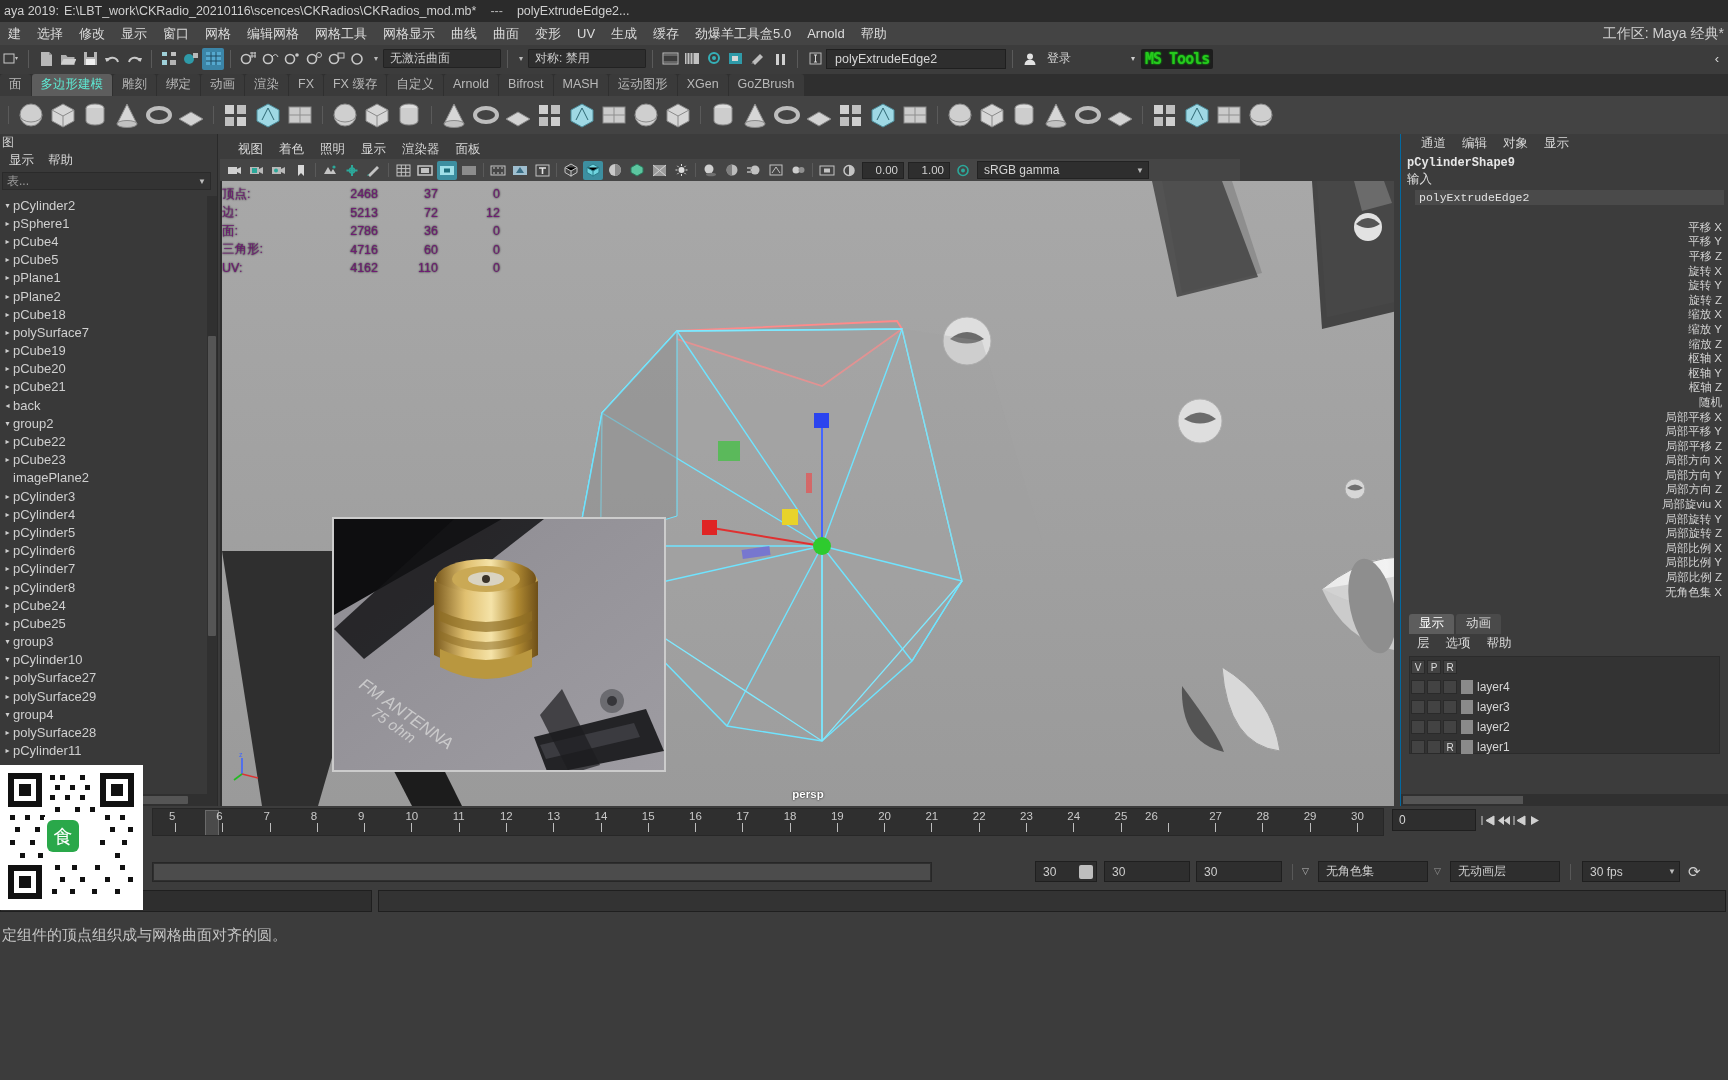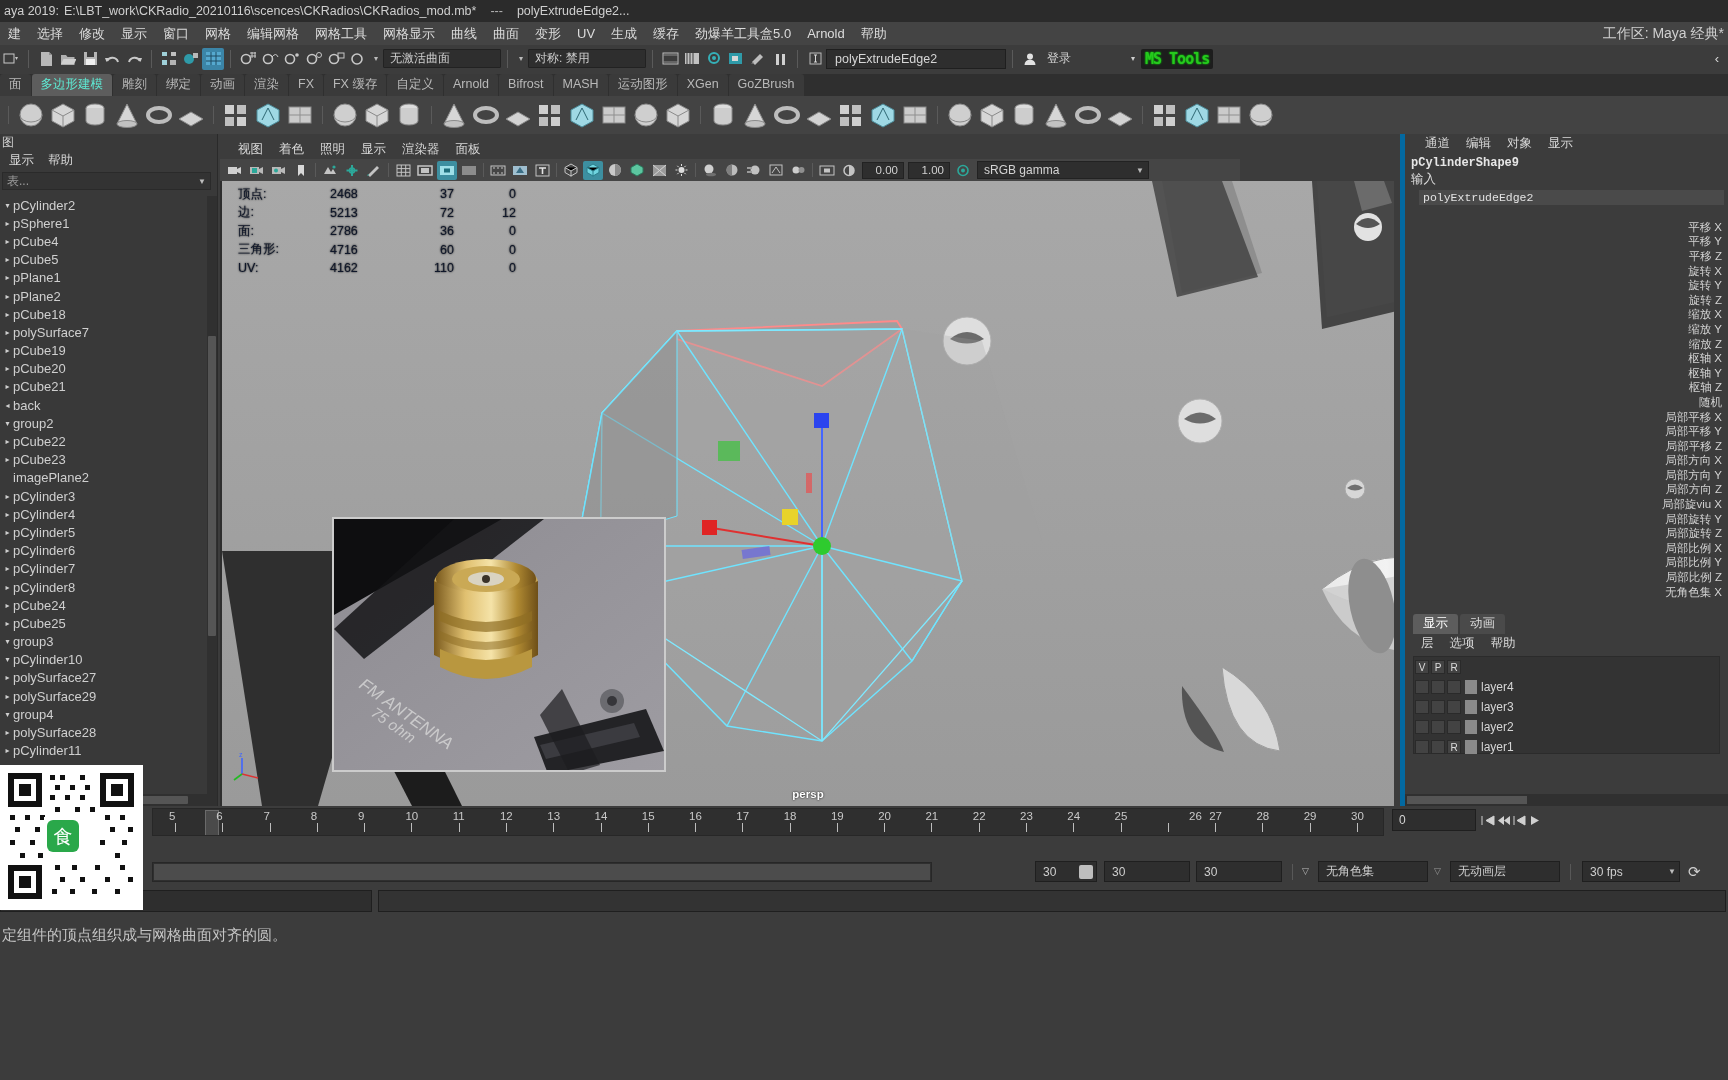--- a/index.html
+++ b/index.html
@@ -129,38 +129,38 @@
           justify-content:flex-end; padding-right:5px; flex:none; margin:0 2px; }
   .vcombo { height:18px; width:172px; background:#2e2e2e; border:1px solid #222;
             color:#d4d4d4; font-size:12px; display:flex; align-items:center;
             padding-left:6px; flex:none; margin-left:3px; }
   .vcombo .ca { margin-left:auto; margin-right:4px; font-size:8px; color:#bbb; }
 
   .vp-canvas { position:absolute; left:2px; top:41px; width:1172px; height:625px;
                overflow:hidden; background:#a0a0a0; }
 
   
-  .hud { position:absolute; left:16px; top:4px; font-size:12.5px; color:#0f172a;
+  .hud { position:absolute; left:0; top:4px; font-size:12.5px; color:#701a75;
          text-shadow:0 0 2px #000; }
   .hud-row { display:flex; height:18.5px; align-items:center; }
   .hud-label { width:92px; }
-  .hud-c1 { width:64px; }
+  .hud-c1 { width:64px; text-align:right; }
   .hud-c2 { width:60px; text-align:right; }
   .hud-c3 { width:62px; text-align:right; }
   .vp-persp { position:absolute; left:50%; transform:translateX(-50%); bottom:6px;
               font-size:11.5px; color:#ffffff; font-weight:bold; text-shadow:0 0 2px #000; }
   .vp-axis { position:absolute; left:10px; bottom:22px; width:34px; height:34px; }
 
   
   .refimg { position:absolute; left:110px; top:336px; width:334px; height:255px;
             border:2px solid #cccccc; overflow:hidden; }
 
   
   .rpanel { position:absolute; left:1400px; top:134px; width:328px; height:672px;
-            background:#3c3c3c; border-left:5px solid #0369a1; }
+            background:#3c3c3c; border-left:1px solid #0369a1; }
   .rp-menus { height:19px; display:flex; align-items:center; font-size:12.5px;
               color:#d9d9d9; padding-left:12px; }
   .rp-menus span { padding:0 8px; }
   .cb-name { font-family:"Liberation Mono","DejaVu Sans Mono",monospace;
              font-size:12px; color:#e6e6e6; padding:3px 0 0 6px; font-weight:bold; }
   .cb-sub  { font-family:"Liberation Sans",sans-serif; font-size:12.5px;
              color:#dcdcdc; padding:1px 0 1px 6px; }
   .cb-node { font-family:"Liberation Mono","DejaVu Sans Mono",monospace;
              font-size:11.5px; color:#e2e2e2; background:#4a4a4a;
              margin:1px 4px 2px 14px; padding:1px 4px; }
@@ -1368,21 +1368,21 @@
         <div class="ts-tick" style="left: 772.48px;">21</div>
         <div class="ts-mark" style="left: 778.48px;"></div>
         <div class="ts-tick" style="left: 819.76px;">22</div>
         <div class="ts-mark" style="left: 825.76px;"></div>
         <div class="ts-tick" style="left: 867.04px;">23</div>
         <div class="ts-mark" style="left: 873.04px;"></div>
         <div class="ts-tick" style="left: 914.32px;">24</div>
         <div class="ts-mark" style="left: 920.32px;"></div>
         <div class="ts-tick" style="left: 961.6px;">25</div>
         <div class="ts-mark" style="left: 967.6px;"></div>
-        <div class="ts-tick" style="left: 1036px; text-align: right;">26</div>
+        <div class="ts-tick" style="left: 992px; text-align: right;">26</div>
         <div class="ts-mark" style="left: 1014.88px;"></div>
         <div class="ts-tick" style="left: 1056.16px;">27</div>
         <div class="ts-mark" style="left: 1062.16px;"></div>
         <div class="ts-tick" style="left: 1103.44px;">28</div>
         <div class="ts-mark" style="left: 1109.44px;"></div>
         <div class="ts-tick" style="left: 1150.72px;">29</div>
         <div class="ts-mark" style="left: 1156.72px;"></div>
         <div class="ts-tick" style="left: 1198px;">30</div>
         <div class="ts-mark" style="left: 1204px;"></div>
       </div>

